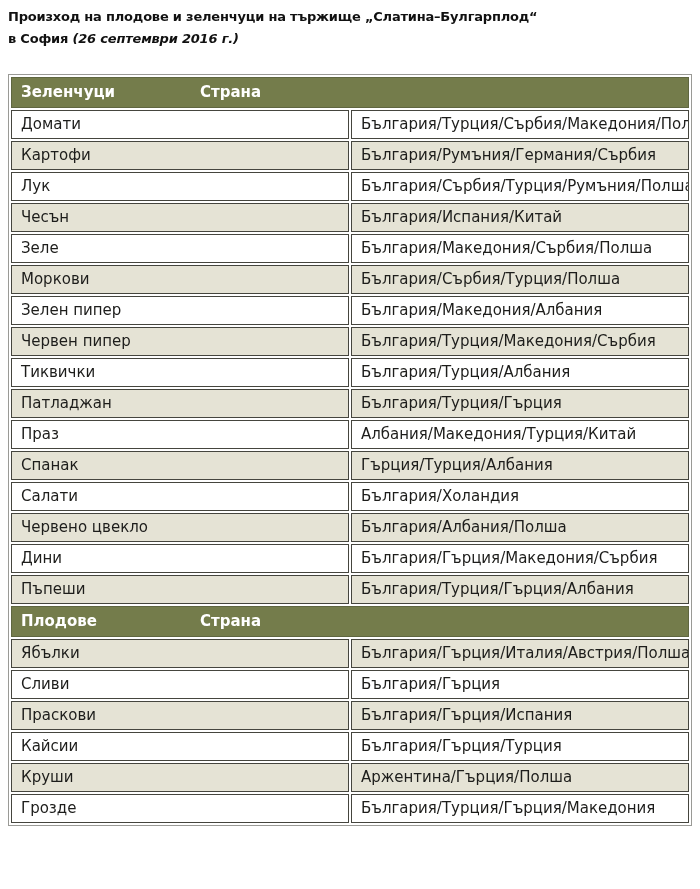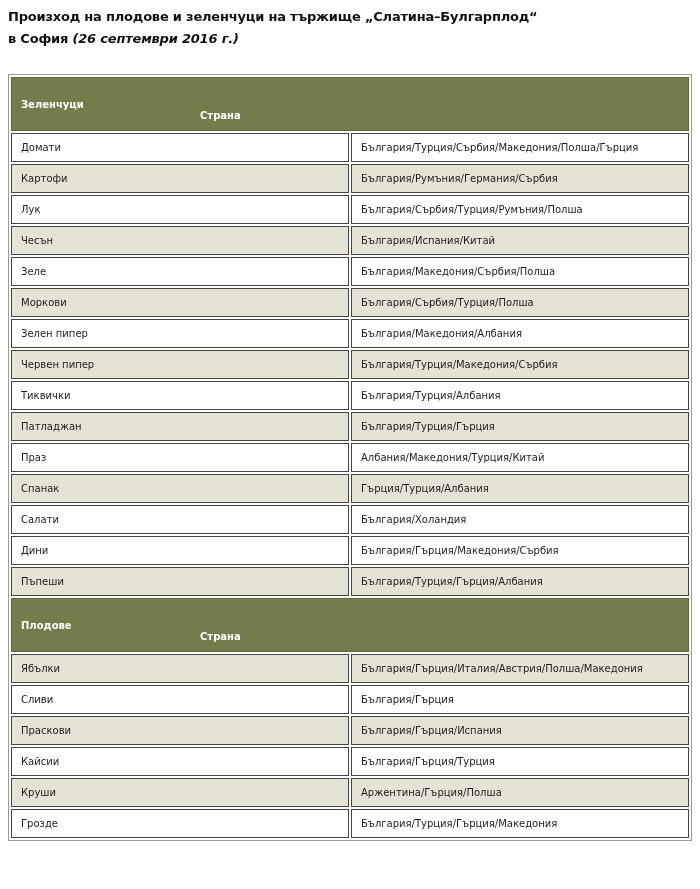--- a/index.html
+++ b/index.html
@@ -30,39 +30,39 @@
   table.origin{
     width:684px;
     margin-top:24px;
     border-collapse:separate;
     border-spacing:2px;
     border:1px solid var(--table-border);
     background:#ffffff;
     table-layout:fixed;
   }
   td{
-    font-size:10px;
+    font-size:15px;
     line-height:21px;
     padding:3px 9px;
     overflow:hidden;
     white-space:nowrap;
   }
   td.prod{width:186px;border:1px solid var(--cell-border);background:var(--row-bg);}
   td.ctry{border:1px solid var(--cell-border);background:var(--row-bg);}
   tr.alt td.prod, tr.alt td.ctry{background:var(--row-shaded-bg);}
   td.hdr{
     padding:0;
     background:var(--header-bg);
     border:1px solid #5f6640;
     color:var(--header-text);
     font-weight:bold;
   }
   .hdr-inner{display:flex;align-items:center;}
   .hdr-c1{width:188px;padding:4px 9px;}
-  .hdr-c2{padding:4px 0;margin-top:23px;}
+  .hdr-c2{padding:4px 0;}
 </style>
 </head>
 <body>
 
 <div class="page">
 
   <h1 class="title"><span>Произход на плодове и зеленчуци на тържище „Слатина–Булгарплод“</span><br>
     <span>в София </span><span class="italic">(26 септември 2016 г.)</span>
   </h1>
 
@@ -123,20 +123,24 @@
         <td class="ctry">Албания/Македония/Турция/Китай</td>
       </tr>
       <tr class="alt">
         <td class="prod">Спанак</td>
         <td class="ctry">Гърция/Турция/Албания</td>
       </tr>
       <tr>
         <td class="prod">Салати</td>
         <td class="ctry">България/Холандия</td>
       </tr>
+      <tr class="alt">
+        <td class="prod">Червено цвекло</td>
+        <td class="ctry">България/Албания/Полша</td>
+      </tr>
       <tr>
         <td class="prod">Дини</td>
         <td class="ctry">България/Гърция/Македония/Сърбия</td>
       </tr>
       <tr class="alt">
         <td class="prod">Пъпеши</td>
         <td class="ctry">България/Турция/Гърция/Албания</td>
       </tr>
 
       <tr>

